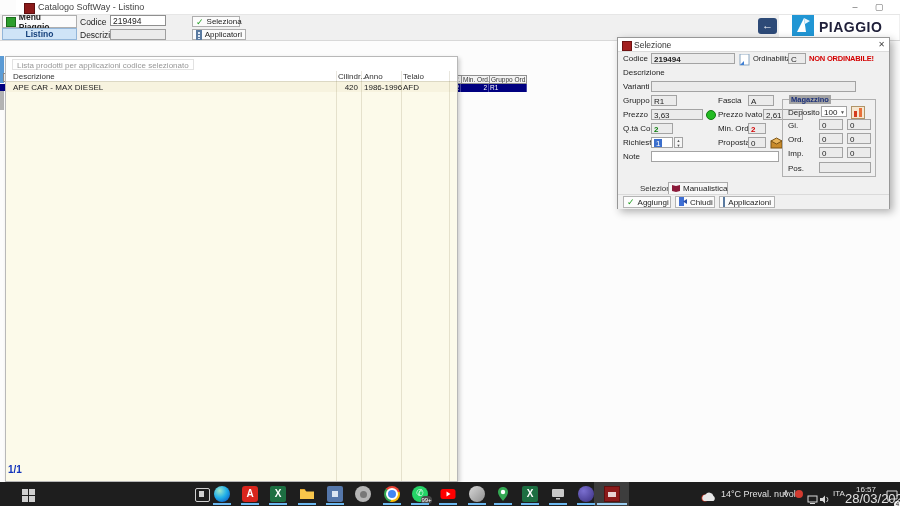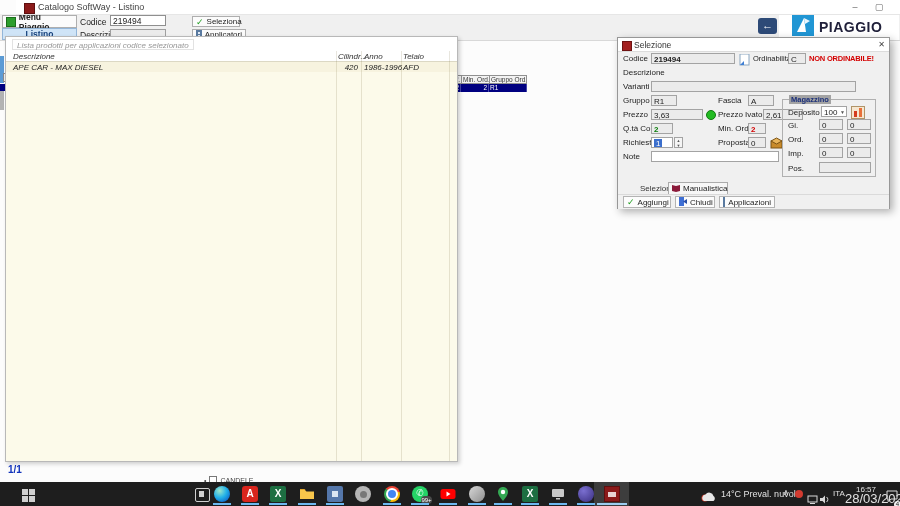--- a/index.html
+++ b/index.html
@@ -24,22 +24,22 @@
   .green-check{color:#1f9e1f;font-weight:bold;font-size:9px;line-height:8px;}
   .grid-ico{display:inline-block;width:8px;height:8px;border:1px solid #5a7aa0;
     background:linear-gradient(#5a7aa0 1px,transparent 1px) 0 0/3px 3px,
                linear-gradient(90deg,#5a7aa0 1px,transparent 1px) 0 0/3px 3px,#dfe9f5;}
   .back-btn{left:758px;top:4px;width:19px;height:16px;background:#2d4a77;border-radius:3px;color:#fff;
        font-size:11px;text-align:center;line-height:15px;}
   .logo-zone{left:779px;top:-1px;width:120px;height:27px;background:#fff;}
   .logo-mark{left:13px;top:2px;width:22px;height:21px;background:#2196d4;}
   .logo-text{left:40px;top:6px;font-size:14px;font-weight:bold;color:#20203a;letter-spacing:.5px;}
   
-  .lista{left:5px;top:36px;width:451px;height:424px;background:#fcfaea;border:1px solid #b8b8b8;
-         box-shadow:2px 2px 4px rgba(0,0,0,.18);z-index:10;font-style:italic;}
+  .lista{left:5px;top:56px;width:451px;height:424px;background:#fcfaea;border:1px solid #b8b8b8;
+         box-shadow:2px 2px 4px rgba(0,0,0,.18);z-index:10;}
   .lista .top-white{left:0;top:0;width:100%;height:24px;background:#fff;}
   .lista .caption-box{left:6px;top:2px;width:182px;height:11px;border:1px solid #e2e2e2;background:#fff;
          font-size:8px;color:#979797;line-height:11px;padding-left:4px;box-sizing:border-box;white-space:nowrap;}
   .lista .hdr{font-size:8px;color:#333;top:15px;}
   .lista .hline{left:0;top:24px;width:451px;height:1px;background:#dcd8c4;}
   .lista .row1{left:0;top:25px;width:451px;height:10px;background:#f7f3df;}
   .lista .cell{font-size:8px;color:#222;top:26px;white-space:nowrap;}
   .vline{width:1px;background:rgba(110,100,50,.16);}
   .page-ind{left:8px;top:464px;font-size:10px;font-weight:bold;color:#1133bb;z-index:11;}
   

